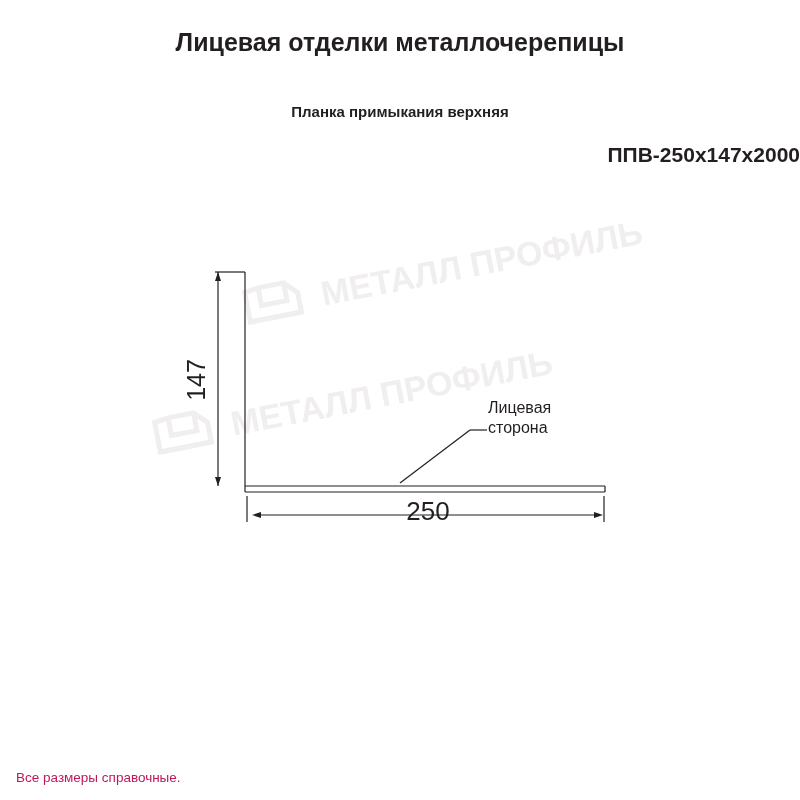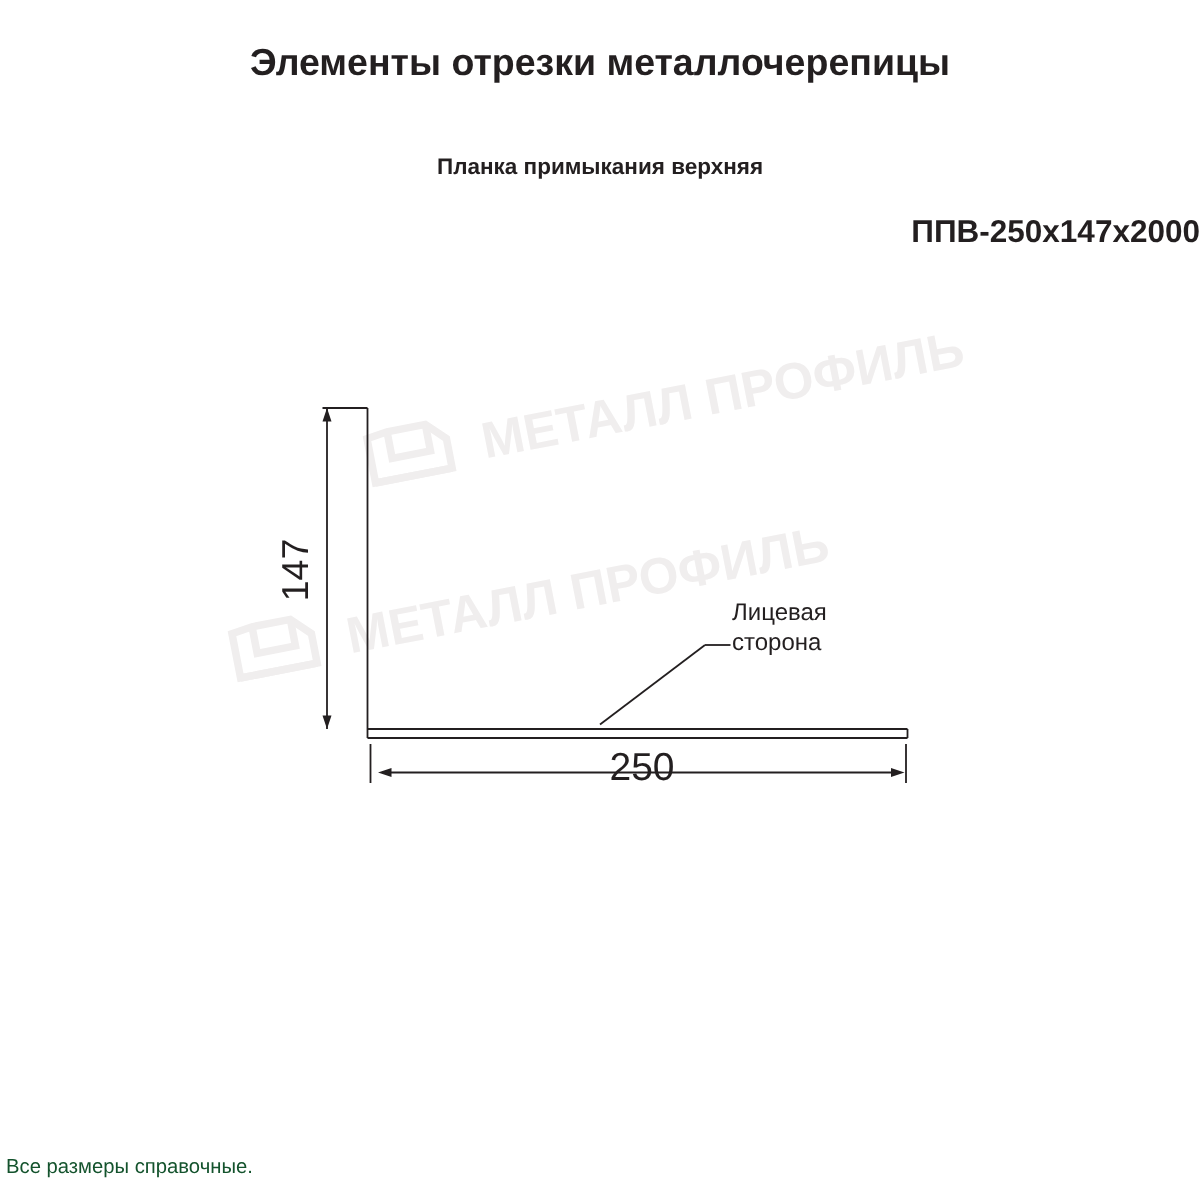--- a/index.html
+++ b/index.html
@@ -64,37 +64,37 @@
     position: absolute;
     left: 0;
     top: 200px;
     width: 800px;
     height: 420px;
     pointer-events: none;
   }
 
   .footnotes {
     position: absolute;
-    left: 4px;
+    left: 16px;
     bottom: 12px;
     width: 760px;
     font-size: 13.5px;
     line-height: 21px;
-    color: #14532d;
+    color: #be185d;
   }
   .footnotes div {
     white-space: nowrap;
   }
 </style>
 </head>
 <body>
 
 <div class="page">
 
-  <div class="title">Элементы отрезки металлочерепицы</div>
+  <div class="title">Лицевая отделки металлочерепицы</div>
   <div class="subtitle">Планка примыкания верхняя</div>
   <div class="code">ППВ-250x147x2000</div>
 
   <div class="watermarks">
     <svg width="800" height="420" viewBox="0 0 800 420" xmlns="http://www.w3.org/2000/svg">
       <g fill="#f0eeee" font-family="Liberation Sans, sans-serif" font-weight="bold" font-size="34">
         <g transform="translate(250,120) rotate(-11)">
           <text x="75" y="0">МЕТАЛЛ ПРОФИЛЬ</text>
           <g stroke="#f0eeee" stroke-width="5" fill="none">
             <path d="M0,-28 L0,2 L52,2 L52,-18 L40,-30 L14,-30 Z"></path>

